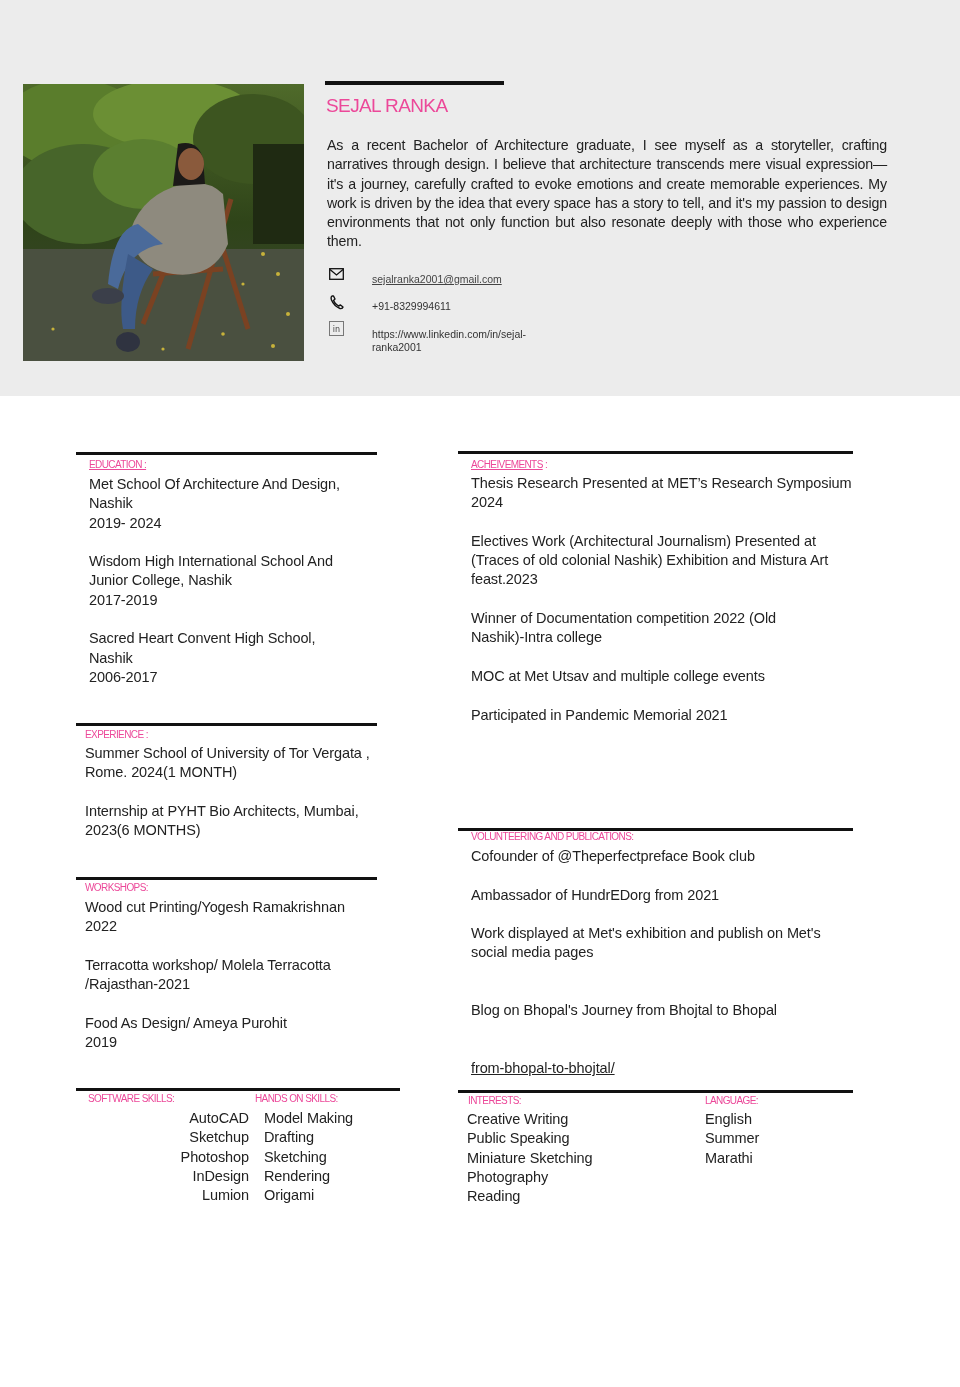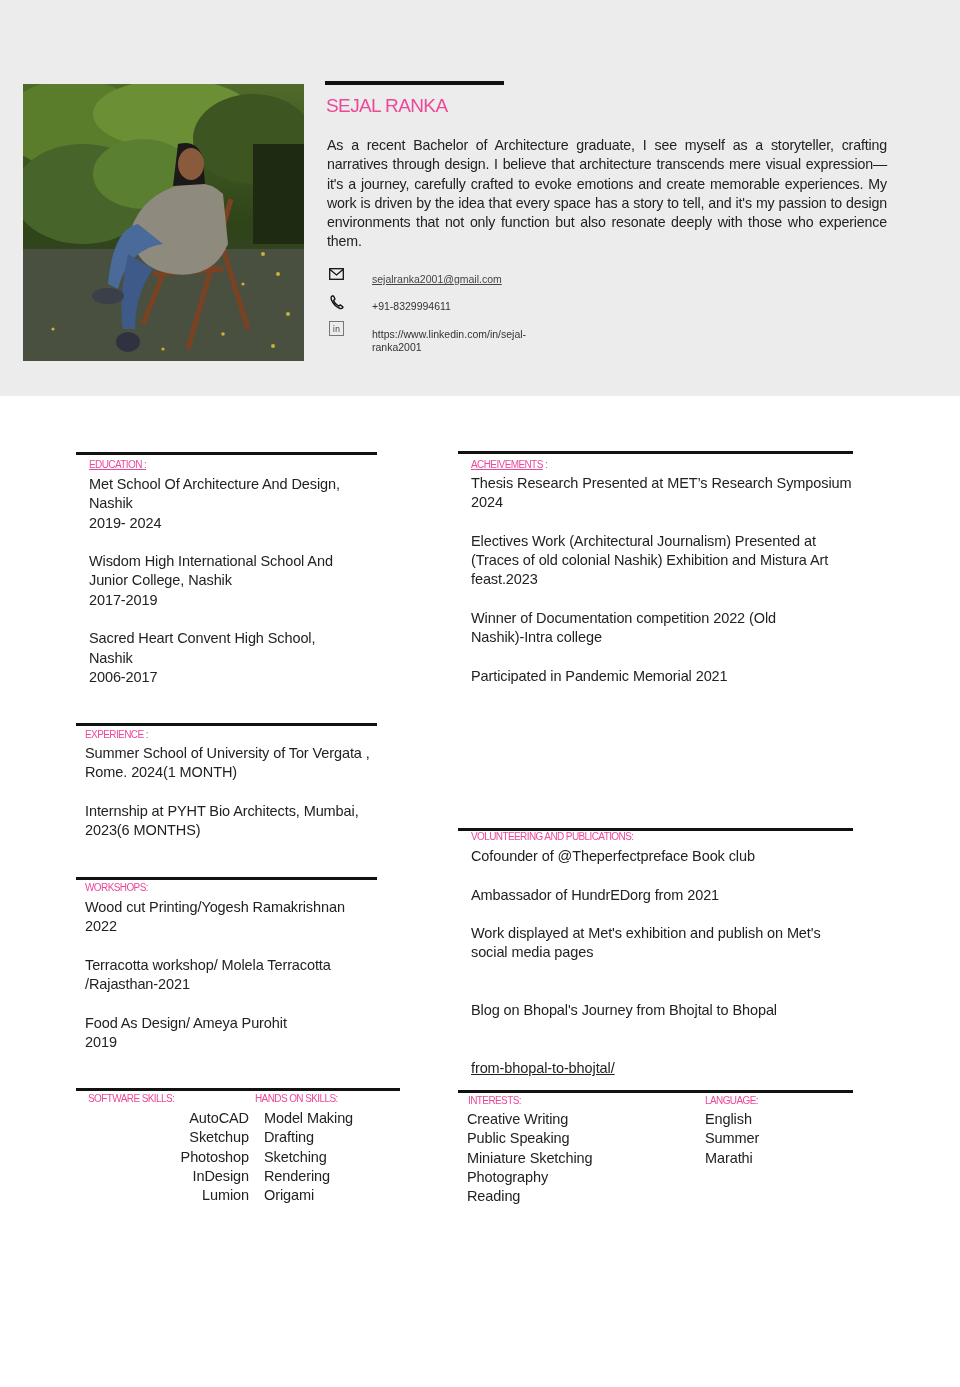--- a/index.html
+++ b/index.html
@@ -216,20 +216,21 @@
 </div>
 <div class="rule" style="left:458px; top:451px; width:395px;"></div>
 <div class="body-text" style="left:471px; top:474px; width:410px;">
   <div class="entry">Thesis Research Presented at MET’s Research Symposium
 2024</div>
   <div class="entry">Electives Work (Architectural Journalism) Presented at
 (Traces of old colonial Nashik) Exhibition and Mistura Art
 feast.2023</div>
   <div class="entry">Winner of Documentation competition 2022 (Old
 Nashik)-Intra college</div>
+  <div class="entry">MOC at Met Utsav and multiple college events</div>
   <div class="entry">Participated in Pandemic Memorial 2021</div>
 </div>
 
 <div class="section-head" style="left:471px; top:808px;">
   <span>VOLUNTEERING AND PUBLICATIONS:</span>
 </div>
 <div class="rule" style="left:458px; top:828px; width:395px;"></div>
 <div class="body-text" style="left:471px; top:847px; width:410px;">
   <div class="entry">Cofounder of @Theperfectpreface Book club</div>
   <div class="entry">Ambassador of HundrEDorg from 2021</div>

